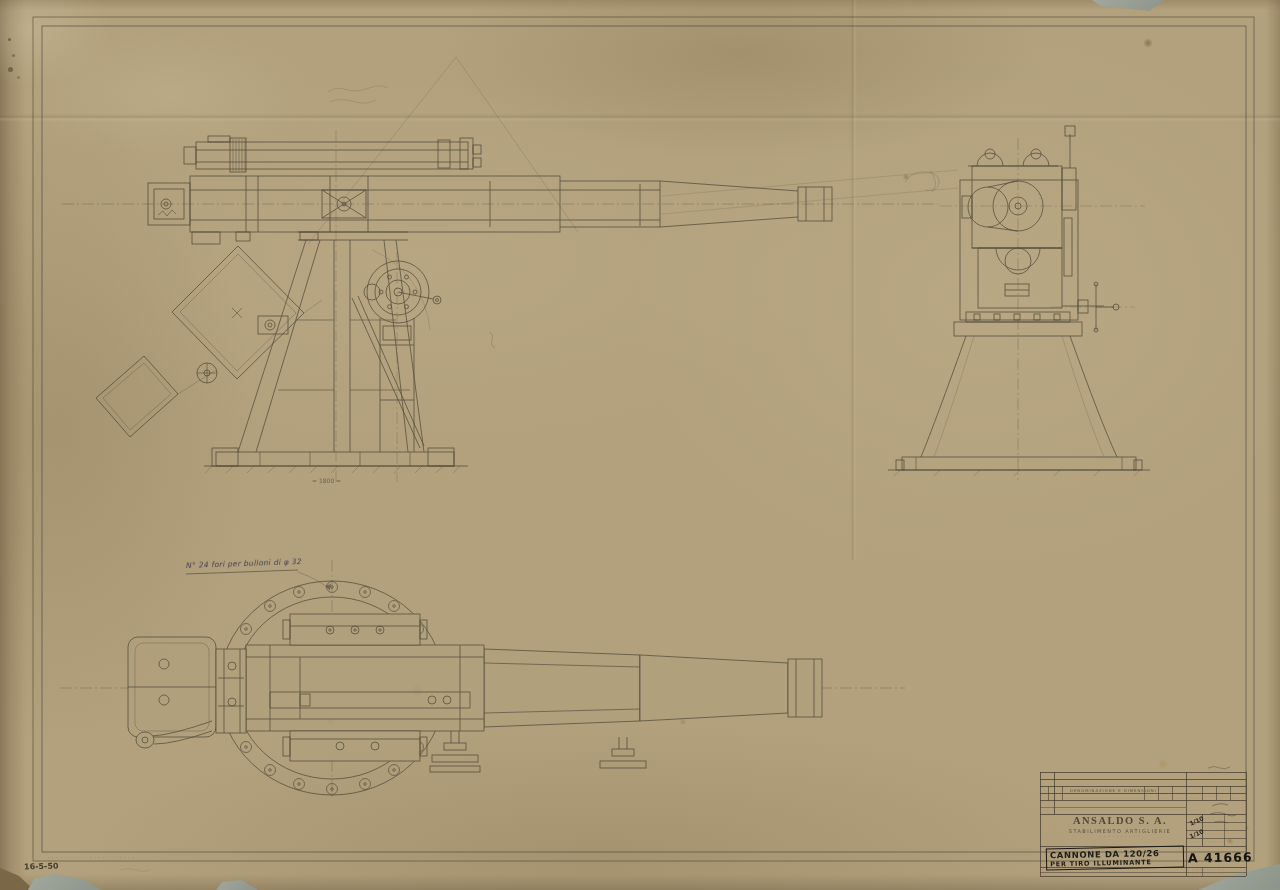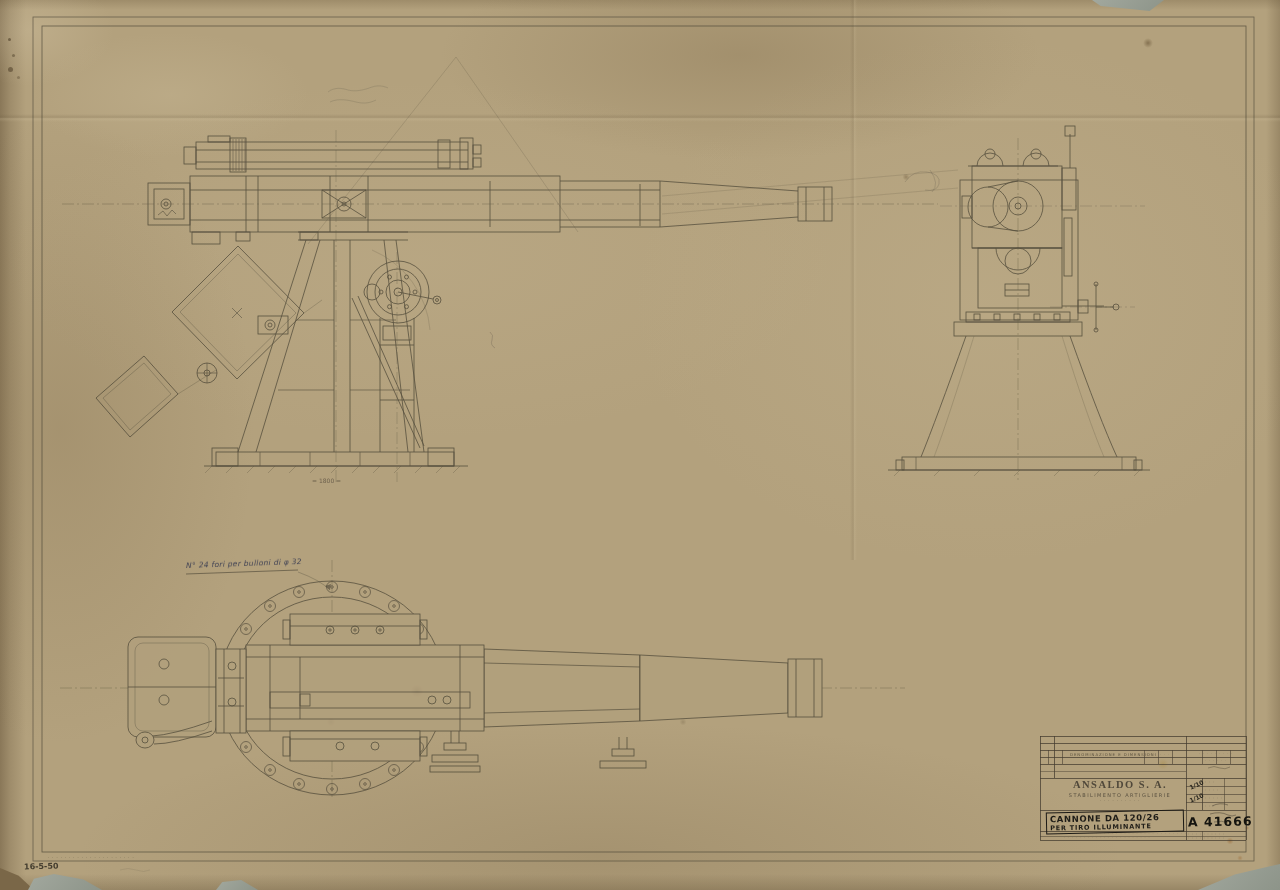--- a/index.html
+++ b/index.html
@@ -42,21 +42,21 @@
   
   .hw{color:#1f1d18;font-weight:bold;}
   .plan-note{left:186px;top:559px;font-size:7.5px;font-style:italic;color:#3d3f52;
     transform:rotate(-2deg);letter-spacing:.3px;white-space:nowrap;}
   .pencil-dim{left:312px;top:477px;font-size:6px;color:rgba(70,62,50,.65);white-space:nowrap;}
   .bl-date{left:24px;top:862px;font-size:8px;font-weight:bold;color:rgba(40,36,28,.8);
     transform:rotate(-1.5deg);white-space:nowrap;}
   .micro{color:rgba(70,62,48,.8);letter-spacing:1px;filter:blur(.2px);white-space:nowrap;}
   .bl-print{left:48px;top:856px;font-size:3.5px;}
   
-  .tb{left:1040px;top:736px;width:218px;height:104px;}
+  .tb{left:1040px;top:772px;width:218px;height:104px;}
   .tb .ln{position:absolute;background:rgba(70,62,48,.75);}
   .tb .h{height:1px;}
   .tb .v{width:1px;}
   .tb-text{position:absolute;white-space:nowrap;}
   .tb-company{left:14px;top:43px;width:132px;text-align:center;font-family:"Liberation Serif",serif;
     font-weight:bold;font-size:10.5px;letter-spacing:1.5px;color:#50483a;}
   .tb-division{left:14px;top:56px;width:132px;text-align:center;font-size:5px;
     letter-spacing:1.4px;color:rgba(80,72,58,.9);}
   .tb-division-sub{left:14px;top:63px;width:132px;text-align:center;font-size:3.5px;}
   .tb-scale{font-size:6px;color:#28251e;font-weight:bold;transform:rotate(-24deg);}

